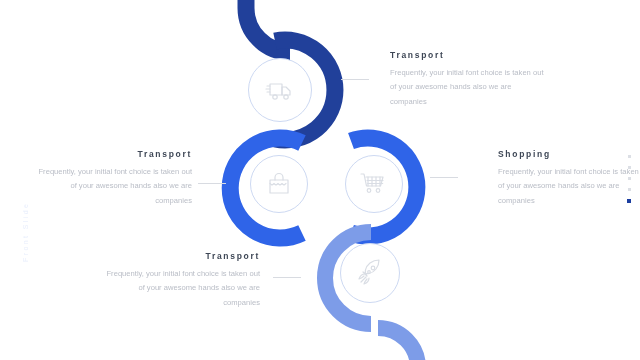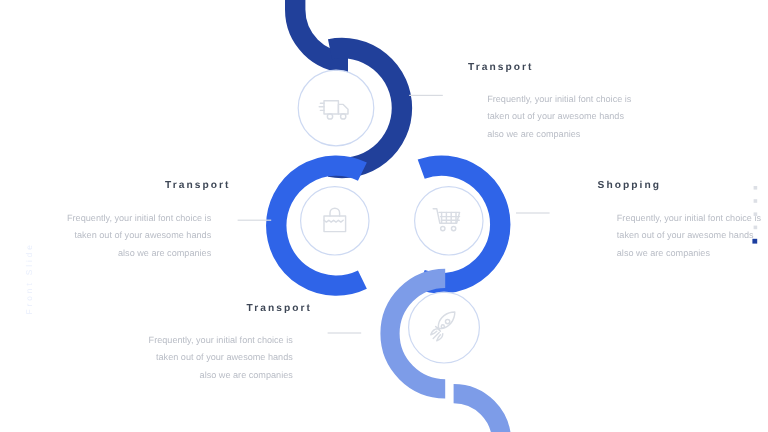--- a/index.html
+++ b/index.html
@@ -49,21 +49,21 @@
     font-weight: bold;
     letter-spacing: 1.7px;
     color: #3e4756;
     margin: 0 0 6px 0;
     line-height: 1;
   }
   .block-body {
     font-size: 7.6px;
     line-height: 1.92;
     color: #b9bdc6;
-    margin: 16px;
+    margin: 0;
   }
   .align-left  { text-align: left; }
   .align-right { text-align: right; }
 
   
   .connector {
     position: absolute;
     height: 1px;
     background: #d8dbe1;
   }

